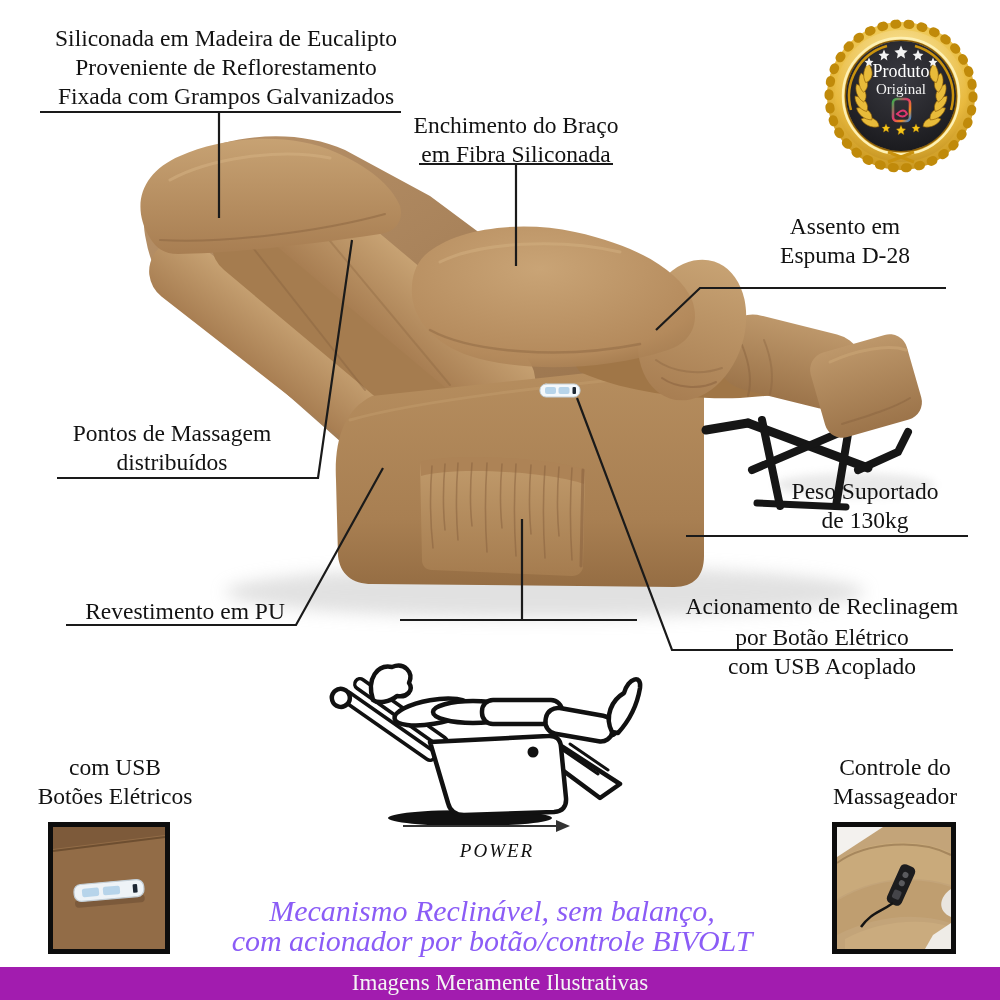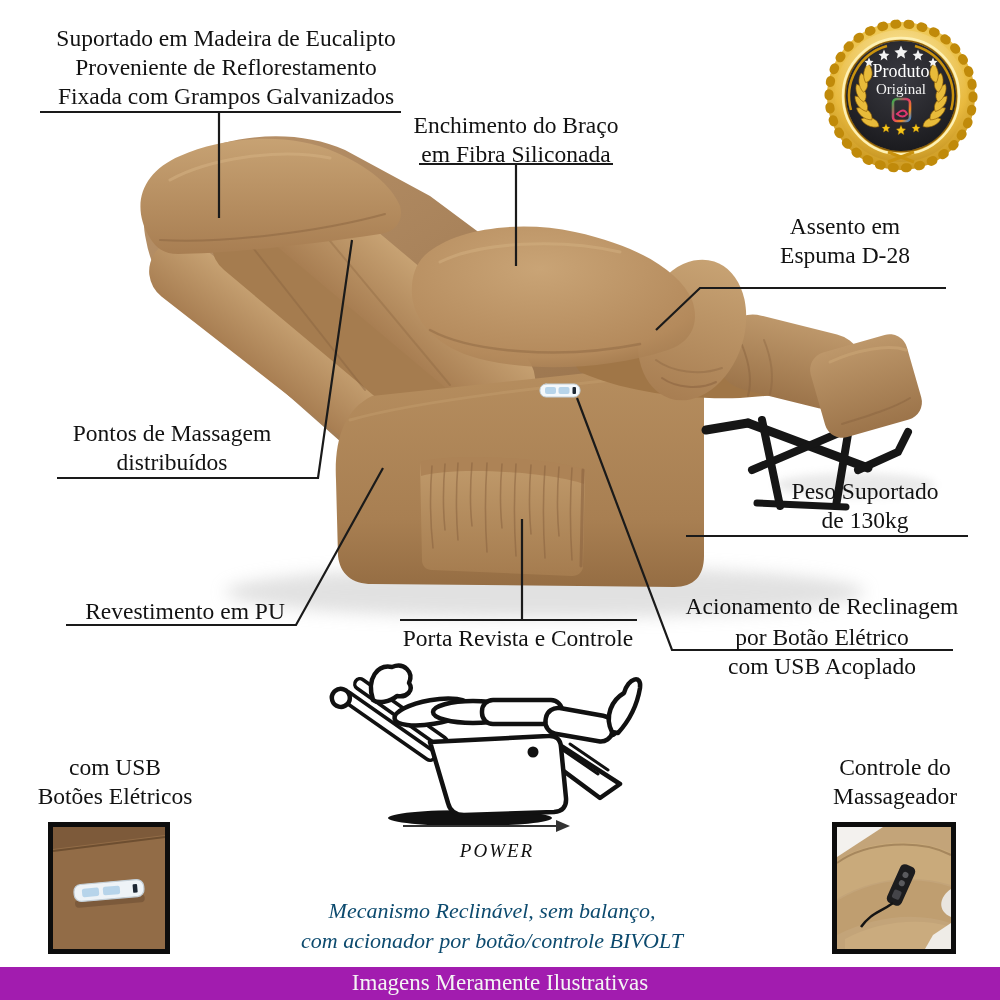--- a/index.html
+++ b/index.html
@@ -2,21 +2,21 @@
 <html><head>
 <meta charset="utf-8">
 <style>
   html,body{margin:0;padding:0;background:#ffffff;}
   #stage{position:relative;width:1000px;height:1000px;overflow:hidden;background:#ffffff;
          font-family:"Liberation Serif", serif;color:#111;}
   #scene{position:absolute;left:0;top:0;width:1000px;height:1000px;}
   .cl{position:absolute;text-align:center;font-size:23.5px;line-height:29px;color:#121212;}
   .lbl-line{white-space:nowrap;}
   .power{position:absolute;font-style:italic;font-size:19px;letter-spacing:2px;text-align:center;}
-  .mec{position:absolute;text-align:center;font-style:italic;font-size:22px;line-height:30px;color:#0c4a6e;font-family:Liberation Serif, serif;}
+  .mec{position:absolute;text-align:center;font-style:italic;font-size:30px;line-height:30px;color:#8b5cf6;font-family:Liberation Serif, serif;}
   .footerbar{position:absolute;left:0;top:967px;width:1000px;height:33px;background:#a21caf;
              color:#f4f4f4;text-align:center;font-size:23px;line-height:32px;}
   .thumb{position:absolute;border:5px solid #0d0d0d;background:#8f6a45;}
   .thumb svg{display:block;}
 </style>
 </head>
 <body>
 
 <div id="stage">
 
@@ -263,21 +263,21 @@
     <circle cx="533" cy="752" r="5.5" fill="#111" stroke="none"></circle>
   </g>
 
   <g>
     <path d="M403,826 H558" stroke="#333" stroke-width="2" fill="none"></path>
     <path d="M556,820 L570,826 L556,832 Z" fill="#333"></path>
   </g>
 </svg>
 
 <div class="cl" style="left:21px;top:24px;width:410px;">
-  <div class="lbl-line">Suportado em Madeira de Eucalipto</div>
+  <div class="lbl-line">Siliconada em Madeira de Eucalipto</div>
   <div class="lbl-line">Proveniente de Reflorestamento</div>
   <div class="lbl-line">Fixada com Grampos Galvanizados</div>
 </div>
 
 <div class="cl" style="left:401px;top:111px;width:230px;">
   <div class="lbl-line">Enchimento do Braço</div>
   <div class="lbl-line">em Fibra Siliconada</div>
 </div>
 
 <div class="cl" style="left:715px;top:212px;width:260px;">
@@ -301,21 +301,20 @@
 
 <div class="cl" style="left:672px;top:591px;width:300px;line-height:31px;">
   <div class="lbl-line">Acionamento de Reclinagem</div>
   <div class="lbl-line">por Botão Elétrico</div>
 </div>
 <div class="cl" style="left:672px;top:652px;width:300px;">
   <div class="lbl-line">com USB Acoplado</div>
 </div>
 
 <div class="cl" style="left:388px;top:624px;width:260px;">
-  <div class="lbl-line">Porta Revista e Controle</div>
 </div>
 
 <div class="cl" style="left:15px;top:753px;width:200px;">
   <div class="lbl-line">com USB</div>
   <div class="lbl-line">Botões Elétricos</div>
 </div>
 
 <div class="cl" style="left:795px;top:753px;width:200px;">
   <div class="lbl-line">Controle do</div>
   <div class="lbl-line">Massageador</div>

